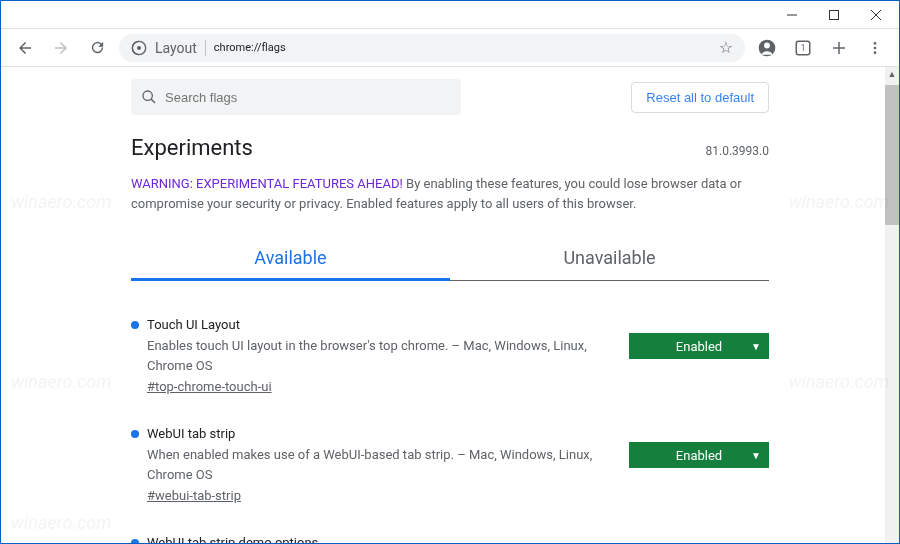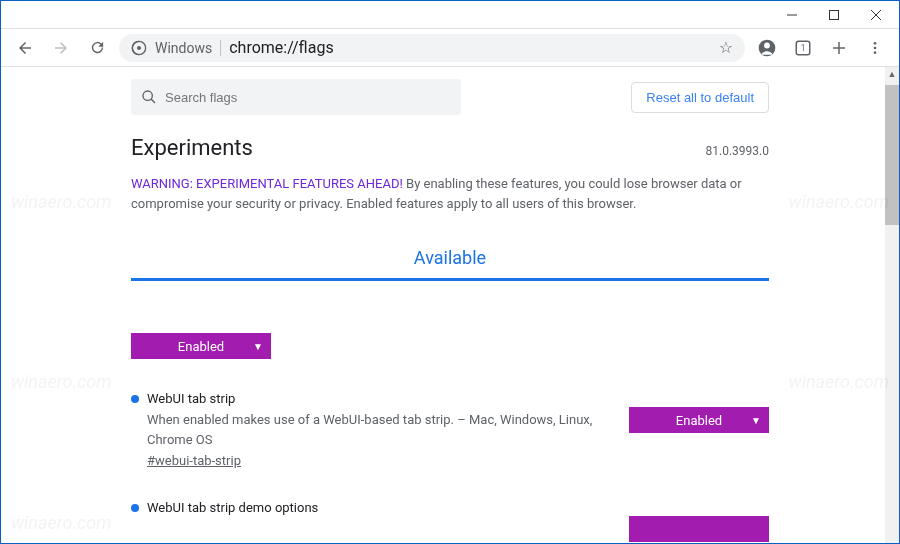--- a/index.html
+++ b/index.html
@@ -66,21 +66,21 @@
   color: #5f6368;
 }
 .omnibox .chrome-label {
   color: #5f6368;
   font-size: 14px;
   padding-right: 8px;
   border-right: 1px solid #c0c0c0;
 }
 .omnibox .url {
   color: #202124;
-  font-size: 16px;
+  font-size: 11px;
   flex: 1;
 }
 .omnibox .star { color: #5f6368; font-size: 16px; }
 .content {
   position: relative;
   height: calc(100% - 66px);
   overflow: hidden;
 }
 .scroll-area {
   height: 100%;
@@ -210,21 +210,21 @@
 }
 .flag-right {
   flex-shrink: 0;
   display: flex;
   align-items: flex-start;
   padding-top: 16px;
 }
 .dropdown {
   width: 140px;
   height: 26px;
-  background: #a21caf;
+  background: #15803d;
   color: #fff;
   display: flex;
   align-items: center;
   justify-content: center;
   font-size: 13px;
   position: relative;
   cursor: pointer;
 }
 .dropdown .arrow {
   position: absolute;
@@ -303,21 +303,21 @@
         </svg>
     </div>
     <div class="omnibox">
       <span>
         <svg width="16" height="16" viewBox="0 0 24 24">
             <circle cx="12" cy="12" r="10" fill="none" stroke="#5f6368" stroke-width="2"></circle>
             <circle cx="12" cy="12" r="3" fill="#5f6368"></circle>
             <path d="M12 2a10 10 0 0 0 0 20" fill="none" stroke="#5f6368" stroke-width="2"></path>
           </svg>
       </span>
-      <span class="chrome-label">Windows</span>
+      <span class="chrome-label">Layout</span>
       <span class="url"><span>chrome://</span><span style="color:#202124">flags</span></span>
       <span class="star">☆</span>
     </div>
     <div class="tb-icon">
       <svg width="20" height="20" viewBox="0 0 24 24">
           <circle cx="12" cy="12" r="10" fill="#5f6368"></circle>
           <circle cx="12" cy="9" r="3.5" fill="#fff"></circle>
           <path d="M5 20c1.5-3 5-4 7-4s5.5 1 7 4" fill="#fff"></path>
         </svg>
     </div>
@@ -361,25 +361,34 @@
         <div class="header-row">
           <h1>Experiments</h1>
           <span class="version">81.0.3993.0</span>
         </div>
         <p class="warning">
           <span class="warn-red">WARNING: EXPERIMENTAL FEATURES AHEAD!</span><span> By enabling these features, you could lose browser data or compromise your security or privacy. Enabled features apply to all users of this browser.</span>
         </p>
 
         <div class="tabs">
           <div class="tab active">Available</div>
+          <div class="tab">Unavailable</div>
         </div>
 
         <div class="flags-list">
 
           <div class="flag-item">
+            <div class="flag-left">
+              <div class="flag-title-row">
+                <span class="bullet"></span>
+                <span class="flag-title">Touch UI Layout</span>
+              </div>
+              <div class="flag-desc">Enables touch UI layout in the browser's top chrome. – Mac, Windows, Linux, Chrome OS</div>
+              <div class="flag-hash">#top-chrome-touch-ui</div>
+            </div>
             <div class="flag-right">
               <div class="dropdown">
                 <span>Enabled</span>
                 <span class="arrow">▼</span>
               </div>
             </div>
           </div>
 
           <div class="flag-item">
             <div class="flag-left">

